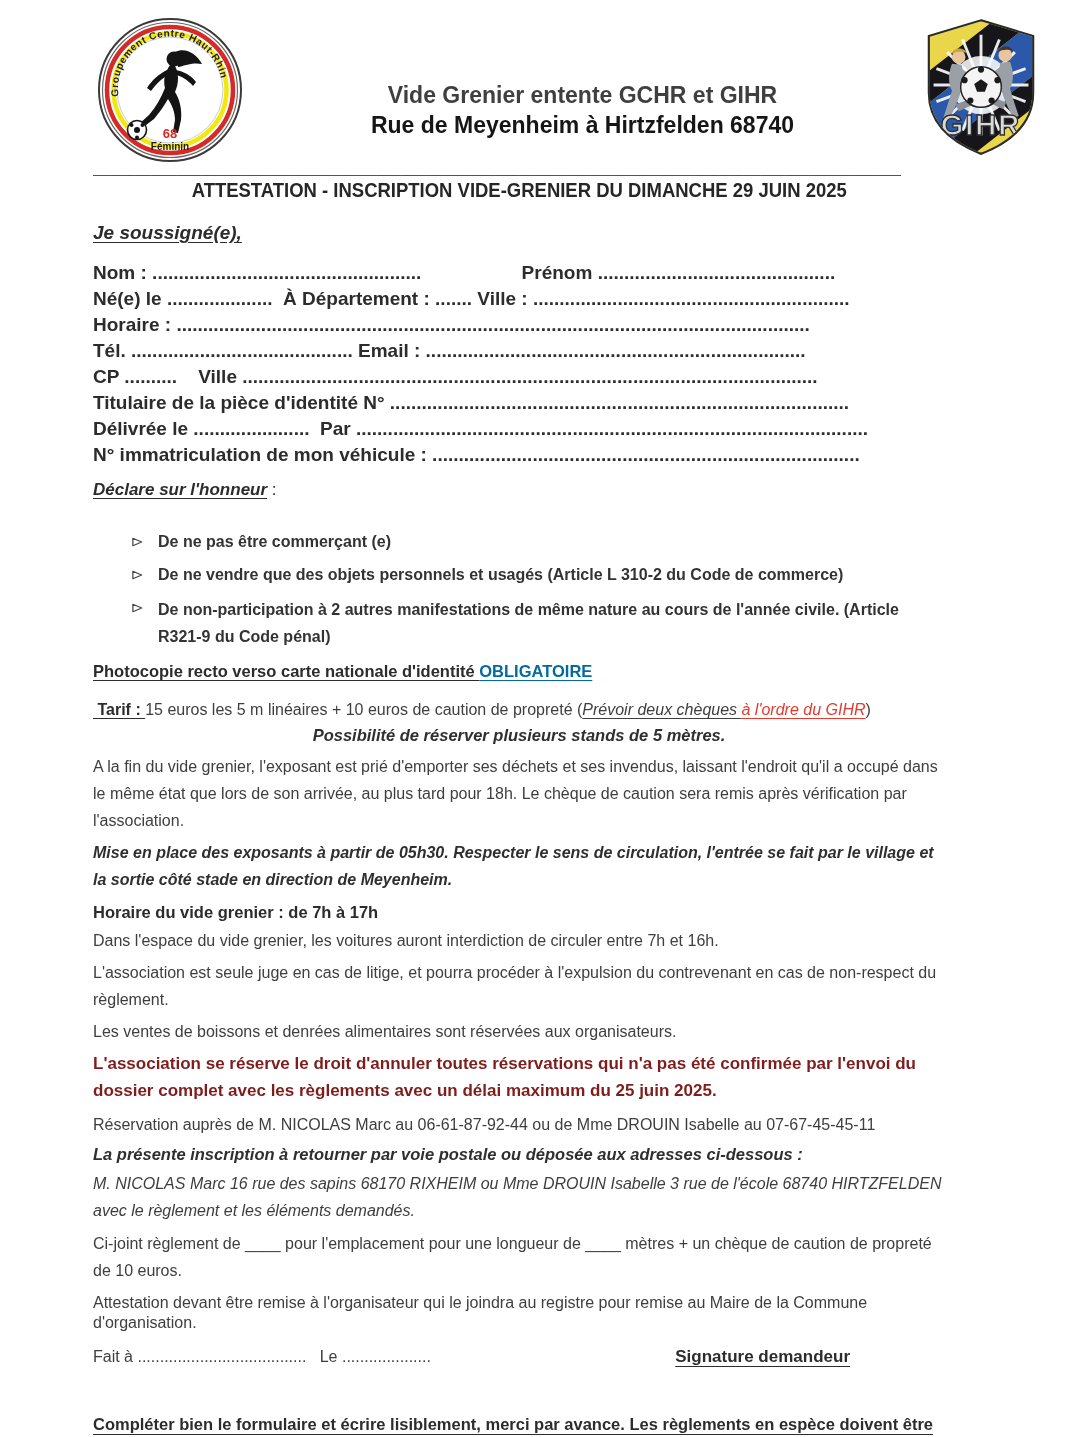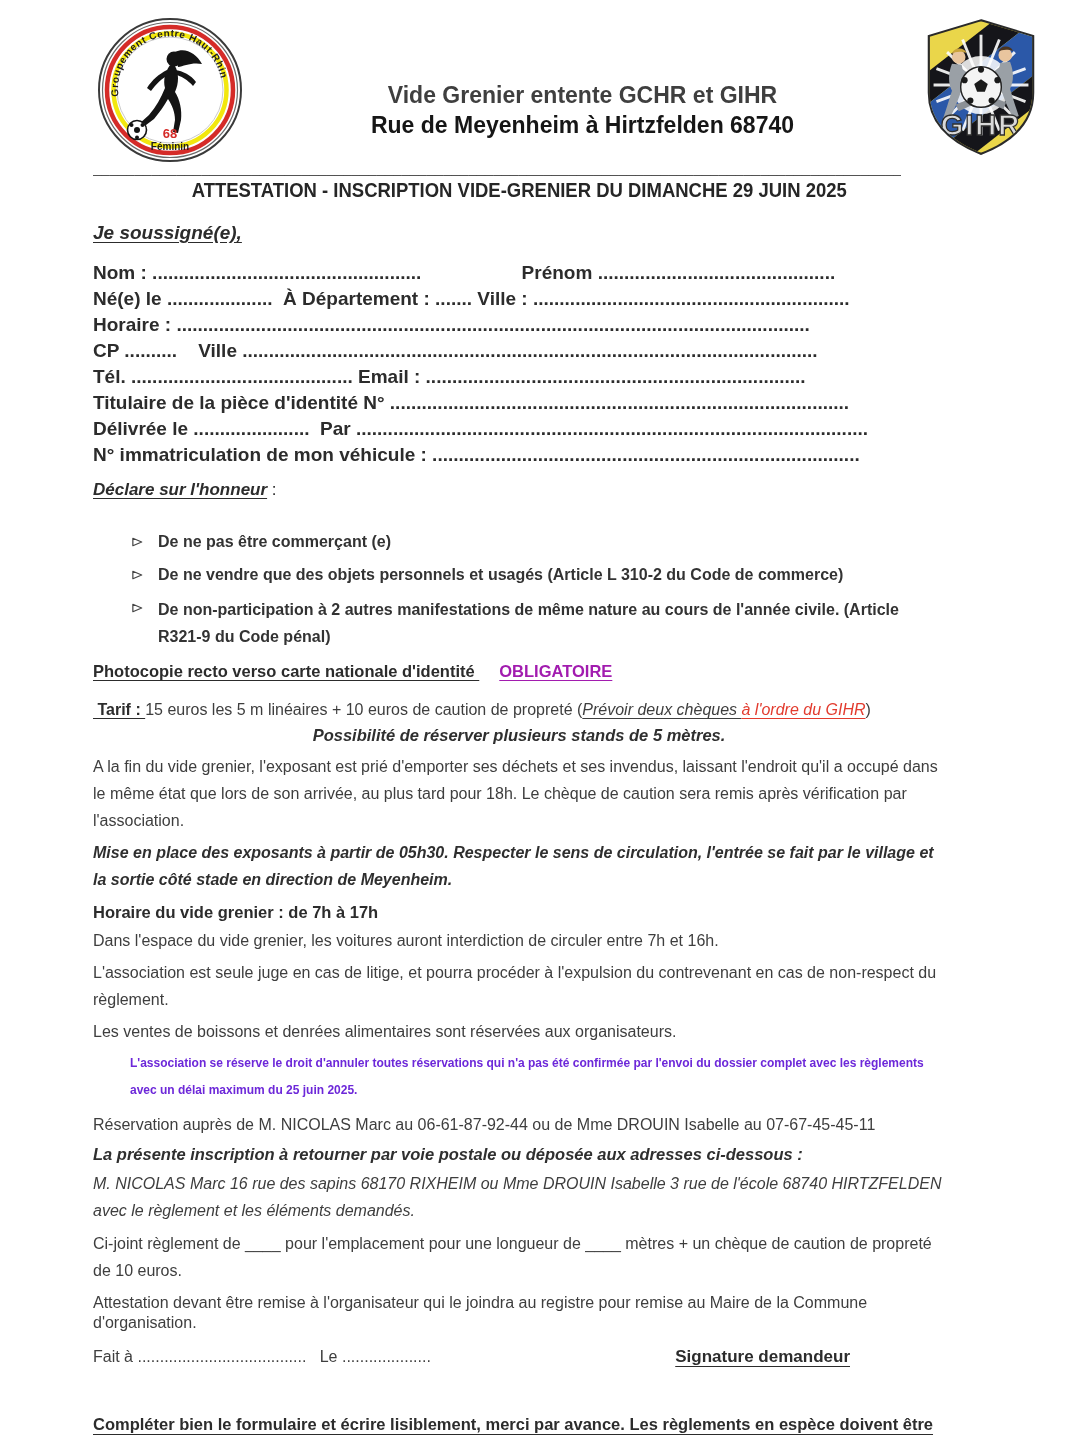--- a/index.html
+++ b/index.html
@@ -39,35 +39,35 @@
   .declare-heading .head { font-weight:bold; font-style:italic; text-decoration:underline; text-underline-offset:3px; }
 
   .bullets { margin-top:30px; }
   .bullet { display:flex; align-items:flex-start; margin:0 0 9px 38px; }
   .bullet svg { flex:0 0 auto; margin:5px 14px 0 0; }
   .bullet-text { font-size:16px; font-weight:bold; color:#333; line-height:24px; max-width:760px; }
   .bullet:last-child .bullet-text { line-height:27px; }
 
   .photocopie { margin-top:12px; font-size:16.5px; font-weight:bold; }
   .photocopie .dark { color:#2c2c2c; text-decoration:underline; text-underline-offset:3px; }
-  .photocopie .red { color:#a21caf; text-decoration:underline; text-underline-offset:3px;margin-left:20px; }
+  .photocopie .red { color:#0369a1; text-decoration:underline; text-underline-offset:3px; }
 
   .tarif { margin-top:20px; font-size:16px; color:#3e3e3e; }
   .tarif .label { font-weight:bold; color:#2c2c2c; text-decoration:underline; text-underline-offset:3px; white-space:pre;}
   .tarif .note-dark { font-style:italic; text-decoration:underline; text-underline-offset:3px; }
   .tarif .note-red { font-style:italic; color:#e23b2e; text-decoration:underline; text-underline-offset:3px; }
 
   .possibilite { margin-top:7px; text-align:center; font-size:16.5px; font-weight:bold; font-style:italic; color:#2f2f2f; }
 
   .para { margin-top:8px; font-size:16px; line-height:27px; color:#3e3e3e; }
   .para.single { line-height:20px; }
   .bold-italic { font-weight:bold; font-style:italic; color:#2f2f2f; }
   .bold { font-weight:bold; color:#2c2c2c; }
   .italic { font-style:italic; }
-  .red-bold { color:#6d28d9; font-weight:bold; font-size:12px;margin-left:37px; }
+  .red-bold { color:#7f1d1d; font-weight:bold; font-size:17px; }
 
   .fait-line { margin-top:14px; display:flex; align-items:baseline; font-size:16px; margin-right:95px; }
   .fait-left { white-space:pre; }
   .fait-right { margin-left:auto; font-size:17px; font-weight:bold; color:#2c2c2c;
                 text-decoration:underline; text-underline-offset:4px; }
 
   .footer-note { margin-top:42px; font-size:16.5px; font-weight:bold; color:#2c2c2c;
                  line-height:30px; text-decoration:underline; text-underline-offset:4px; max-width:852px; }
 </style>
 </head>
@@ -184,22 +184,22 @@
     <div class="att-title">
       <span class="cond">ATTESTATION - INSCRIPTION VIDE-GRENIER DU DIMANCHE 29 JUIN 2025</span>
     </div>
 
     <div class="intro">Je soussigné(e),</div>
 
     <div class="fields">
       <div class="field-line">Nom : ...................................................                   Prénom .............................................</div>
       <div class="field-line">Né(e) le ....................  À Département : ....... Ville : ............................................................</div>
       <div class="field-line">Horaire : ........................................................................................................................</div>
+      <div class="field-line">Tél. .......................................... Email : ........................................................................</div>
       <div class="field-line">CP ..........    Ville .............................................................................................................</div>
-      <div class="field-line">Tél. .......................................... Email : ........................................................................</div>
       <div class="field-line">Titulaire de la pièce d'identité N° .......................................................................................</div>
       <div class="field-line">Délivrée le ......................  Par .................................................................................................</div>
       <div class="field-line">N° immatriculation de mon véhicule : .................................................................................</div>
     </div>
 
     <div class="declare-heading">
       <span class="head">Déclare sur l'honneur</span><span> :</span>
     </div>
 
     <div class="bullets">

